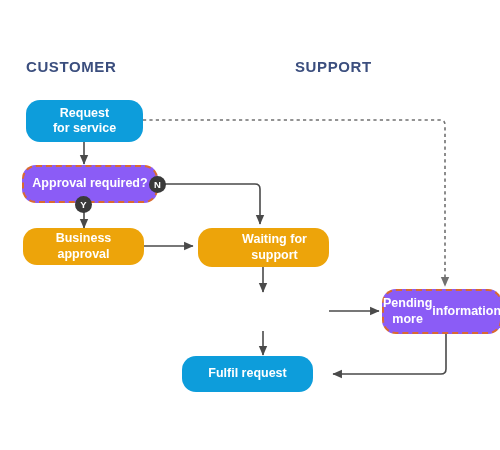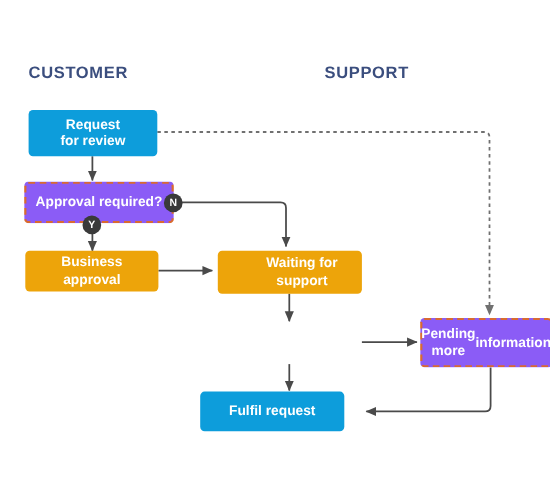--- a/index.html
+++ b/index.html
@@ -33,21 +33,21 @@
     left: 0;
     top: 0;
     width: 500px;
     height: 450px;
     pointer-events: none;
   }
 
   .node {
     position: absolute;
     box-sizing: border-box;
-    border-radius: 4px;
+    border-radius: 14px;
     display: flex;
     align-items: center;
     justify-content: center;
     text-align: center;
     color: #ffffff;
     font-size: 12.5px;
     font-weight: bold;
     line-height: 1.22;
     padding: 2px 6px;
     user-select: none;
@@ -109,21 +109,21 @@
       <path d="M434,334 L434,369 Q434,374 429,374 L321,374" marker-end="url(#arrow)"></path>
     </g>
 
     <g stroke="#707070" stroke-width="1.6" fill="none" stroke-dasharray="3.2,3.2">
       <path d="M131,120 L428,120 Q433,120 433,125 L433,286" marker-end="url(#arrow-dash)"></path>
     </g>
   </svg>
 
   <div class="node blue" id="node-request" style="left:14px; top:100px; width:117px; height:42px; flex-direction:column;">
     <span>Request</span>
-    <span>for review</span>
+    <span>for service</span>
   </div>
 
   <div class="node salmon" id="node-approval" style="left:10px; top:165px; width:136px; height:38px;">
     <span>Approval required?</span>
   </div>
 
   <div class="badge" id="badge-no" style="left:137px; top:176px;">
     <span>N</span>
   </div>
 

